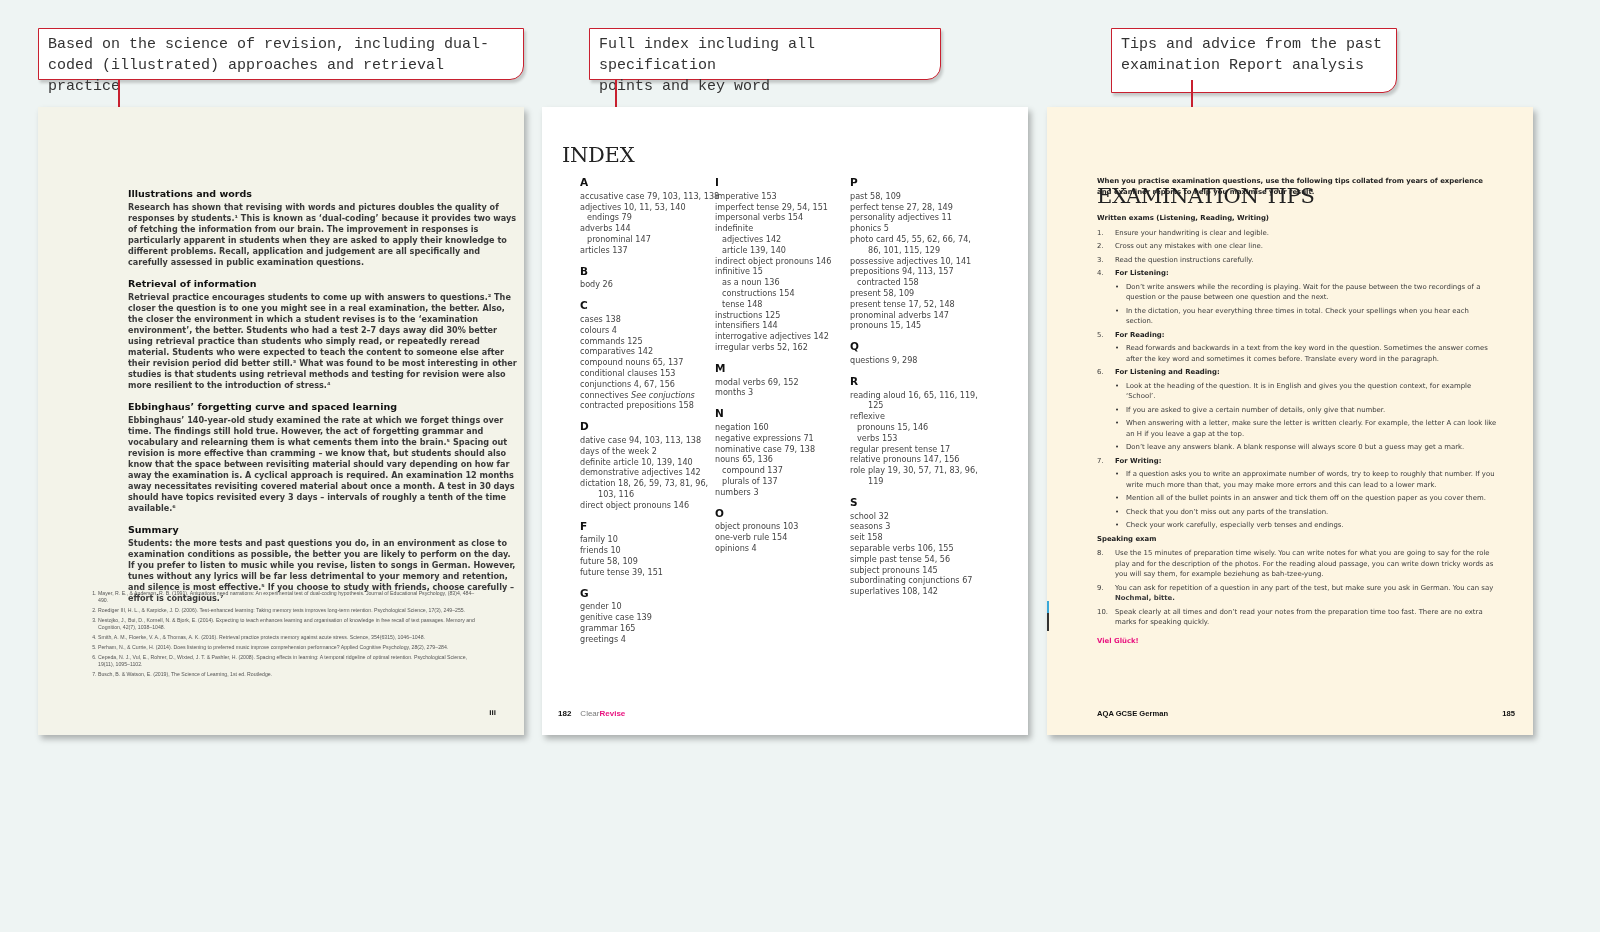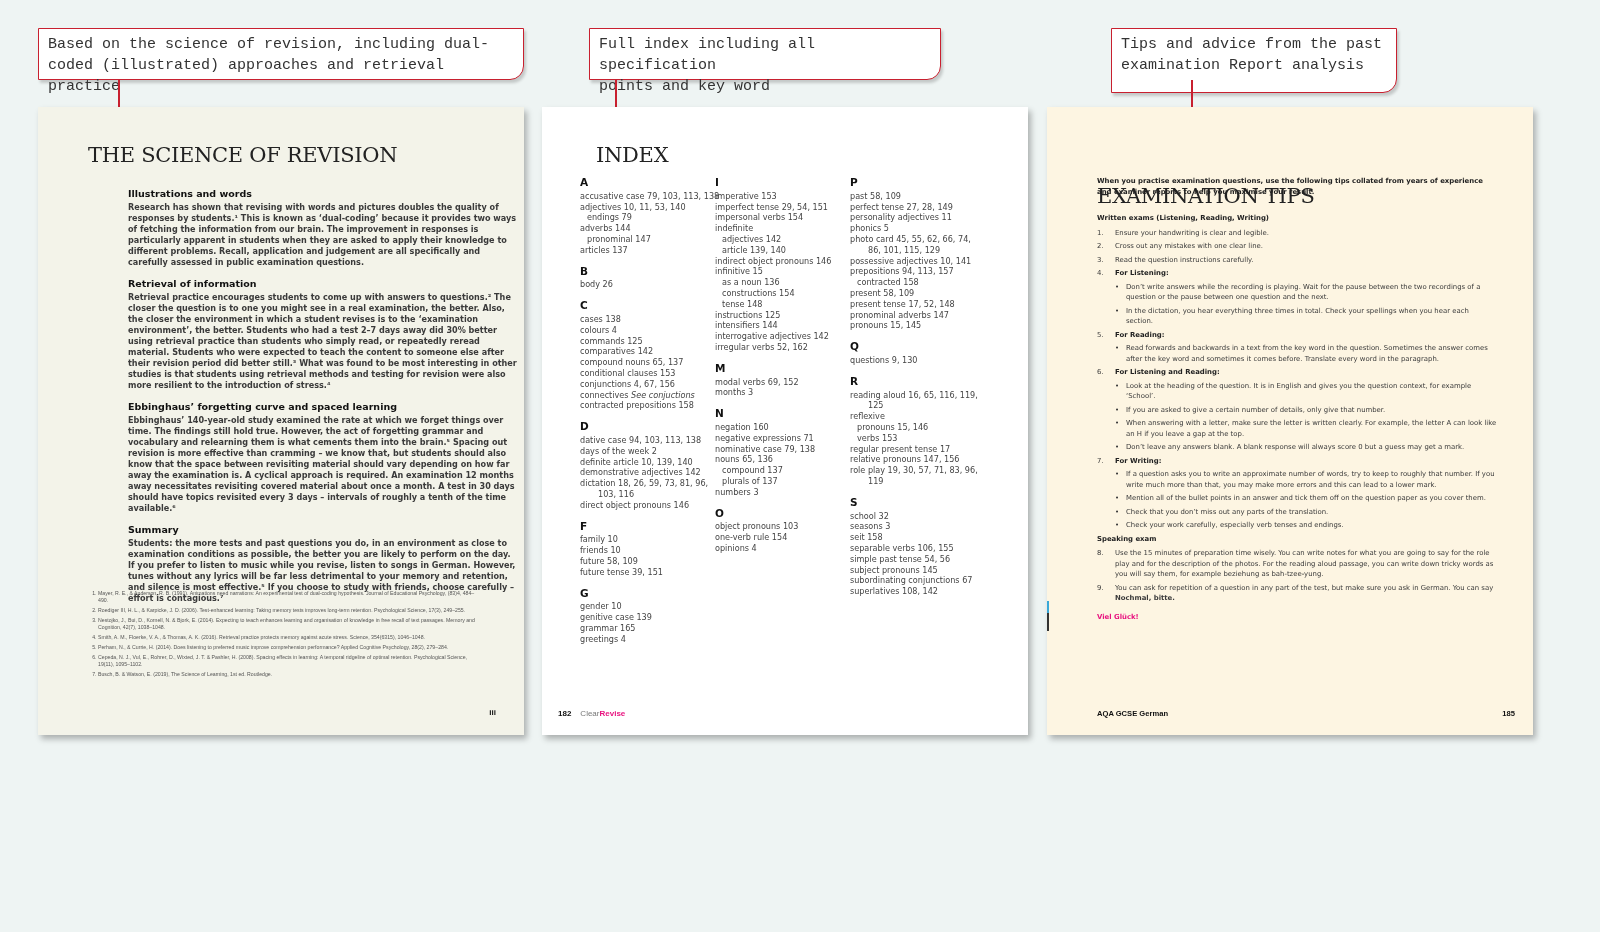--- a/index.html
+++ b/index.html
@@ -117,21 +117,20 @@
     <span class="dot"></span>
   </div>
 
 <div class="callout" style="left:1111px; top:28px; width:286px; height:65px;">Tips and advice from the past
 examination Report analysis</div>
 <div class="connector" style="left:1191px; top:80px; height:47px;">
     <span class="dot"></span>
   </div>
 
 <div class="page page-1">
-  <div class="page-title" style="left:50px;">THE SCIENCE OF REVISION</div>
   <div class="content science">
     <h3>Illustrations and words</h3>
     <p>Research has shown that revising with words and pictures doubles the quality of responses by students.¹ This is known as ‘dual-coding’ because it provides two ways of fetching the information from our brain. The improvement in responses is particularly apparent in students when they are asked to apply their knowledge to different problems. Recall, application and judgement are all specifically and carefully assessed in public examination questions.</p>
     <h3>Retrieval of information</h3>
     <p>Retrieval practice encourages students to come up with answers to questions.² The closer the question is to one you might see in a real examination, the better. Also, the closer the environment in which a student revises is to the ‘examination environment’, the better. Students who had a test 2–7 days away did 30% better using retrieval practice than students who simply read, or repeatedly reread material. Students who were expected to teach the content to someone else after their revision period did better still.³ What was found to be most interesting in other studies is that students using retrieval methods and testing for revision were also more resilient to the introduction of stress.⁴</p>
     <h3>Ebbinghaus’ forgetting curve and spaced learning</h3>
     <p>Ebbinghaus’ 140-year-old study examined the rate at which we forget things over time. The findings still hold true. However, the act of forgetting grammar and vocabulary and relearning them is what cements them into the brain.⁵ Spacing out revision is more effective than cramming – we know that, but students should also know that the space between revisiting material should vary depending on how far away the examination is. A cyclical approach is required. An examination 12 months away necessitates revisiting covered material about once a month. A test in 30 days should have topics revisited every 3 days – intervals of roughly a tenth of the time available.⁶</p>
     <h3>Summary</h3>
     <p>Students: the more tests and past questions you do, in an environment as close to examination conditions as possible, the better you are likely to perform on the day. If you prefer to listen to music while you revise, listen to songs in German. However, tunes without any lyrics will be far less detrimental to your memory and retention, and silence is most effective.⁵ If you choose to study with friends, choose carefully – effort is contagious.⁷</p>
   </div>
@@ -143,21 +142,21 @@
       <li>Smith, A. M., Floerke, V. A., &amp; Thomas, A. K. (2016). Retrieval practice protects memory against acute stress. Science, 354(6315), 1046–1048.</li>
       <li>Perham, N., &amp; Currie, H. (2014). Does listening to preferred music improve comprehension performance? Applied Cognitive Psychology, 28(2), 279–284.</li>
       <li>Cepeda, N. J., Vul, E., Rohrer, D., Wixted, J. T. &amp; Pashler, H. (2008). Spacing effects in learning: A temporal ridgeline of optimal retention. Psychological Science, 19(11), 1095–1102.</li>
       <li>Busch, B. &amp; Watson, E. (2019), The Science of Learning, 1st ed. Routledge.</li>
     </ol>
   </div>
   <div class="folio-1">iii</div>
 </div>
 
 <div class="page page-2">
-  <div class="page-title" style="left:54px;">INDEX</div>
+  <div class="page-title" style="left:20px;">INDEX</div>
   <div class="content index index-col-1">
       <div class="idx-group">
         <div class="idx-letter">A</div>
         <div class="idx-entry">accusative case  79, 103, 113, 138</div>
         <div class="idx-entry">adjectives  10, 11, 53, 140</div>
         <div class="idx-entry sub">endings  79</div>
         <div class="idx-entry">adverbs  144</div>
         <div class="idx-entry sub">pronominal  147</div>
         <div class="idx-entry">articles  137</div>
       </div>
@@ -255,21 +254,21 @@
         <div class="idx-entry">possessive adjectives  10, 141</div>
         <div class="idx-entry">prepositions  94, 113, 157</div>
         <div class="idx-entry sub">contracted  158</div>
         <div class="idx-entry">present  58, 109</div>
         <div class="idx-entry">present tense  17, 52, 148</div>
         <div class="idx-entry">pronominal adverbs  147</div>
         <div class="idx-entry">pronouns  15, 145</div>
       </div>
       <div class="idx-group">
         <div class="idx-letter">Q</div>
-        <div class="idx-entry">questions  9, 130</div>
+        <div class="idx-entry">questions  9, 298</div>
       </div>
       <div class="idx-group">
         <div class="idx-letter">R</div>
         <div class="idx-entry">reading aloud  16, 65, 116, 119,</div>
         <div class="idx-entry cont">125</div>
         <div class="idx-entry">reflexive</div>
         <div class="idx-entry sub">pronouns  15, 146</div>
         <div class="idx-entry sub">verbs  153</div>
         <div class="idx-entry">regular present tense  17</div>
         <div class="idx-entry">relative pronouns  147, 156</div>
@@ -379,18 +378,22 @@
     <div class="section-h" style="margin-top:2px;">Speaking exam</div>
     <div id="speaking-list">
         <div class="num-item">
           <span class="n">8.</span>
           <span class="t">Use the 15 minutes of preparation time wisely. You can write notes for what you are going to say for the role play and for the description of the photos. For the reading aloud passage, you can write down tricky words as you will say them, for example beziehung as bah-tzee-yung.</span>
         </div>
         <div class="num-item">
           <span class="n">9.</span>
           <span class="t">You can ask for repetition of a question in any part of the test, but make sure you ask in German. You can say <strong>Nochmal, bitte.</strong></span>
         </div>
+        <div class="num-item">
+          <span class="n">10.</span>
+          <span class="t">Speak clearly at all times and don’t read your notes from the preparation time too fast. There are no extra marks for speaking quickly.</span>
+        </div>
       </div>
     <div class="lucky">Viel Glück!</div>
   </div>
   <div class="tips-footer-left">AQA GCSE German</div>
   <div class="tips-footer-right">185</div>
 </div>
 
 </body></html>

